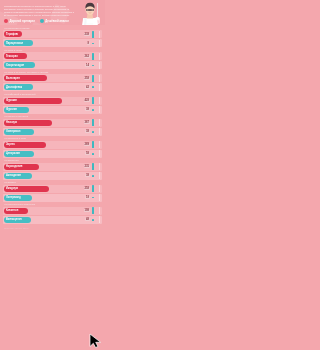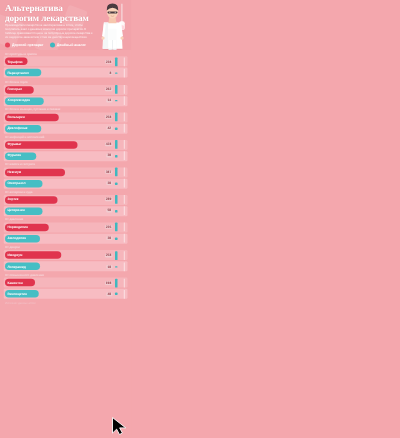--- a/index.html
+++ b/index.html
@@ -108,21 +108,20 @@
 </head>
 <body>
 
 <div id="page">
 
   <div class="header">
     <div class="hex-deco" style="left:-6px;top:14px;width:22px;height:22px;"></div>
     <div class="hex-deco" style="left:30px;top:24px;width:18px;height:18px;"></div>
     <div class="hex-deco" style="left:52px;top:6px;width:16px;height:16px;"></div>
 
-    <div class="title">Альтернатива дорогим лекарствам</div>
     <div class="subtitle">Производители лекарств не заинтересованы в том, чтобы покупатель знал о дешёвых аналогах дорогих препаратов. В таблице сравниваются цены на популярные дорогие лекарства и их недорогие заменители с тем же действующим веществом.</div>
 
     <div class="legend">
       <div class="legend-item">
         <span class="legend-dot expensive"></span>
         <span class="legend-label">Дорогой препарат</span>
       </div>
       <div class="legend-item">
         <span class="legend-dot cheap"></span>
         <span class="legend-label">Дешёвый аналог</span>

